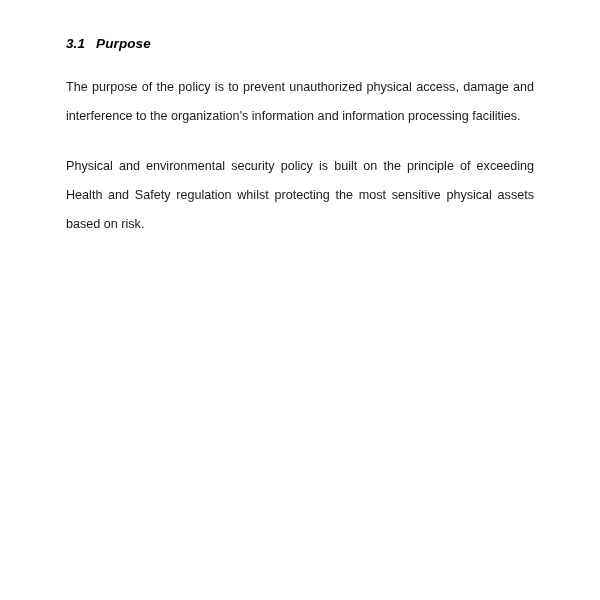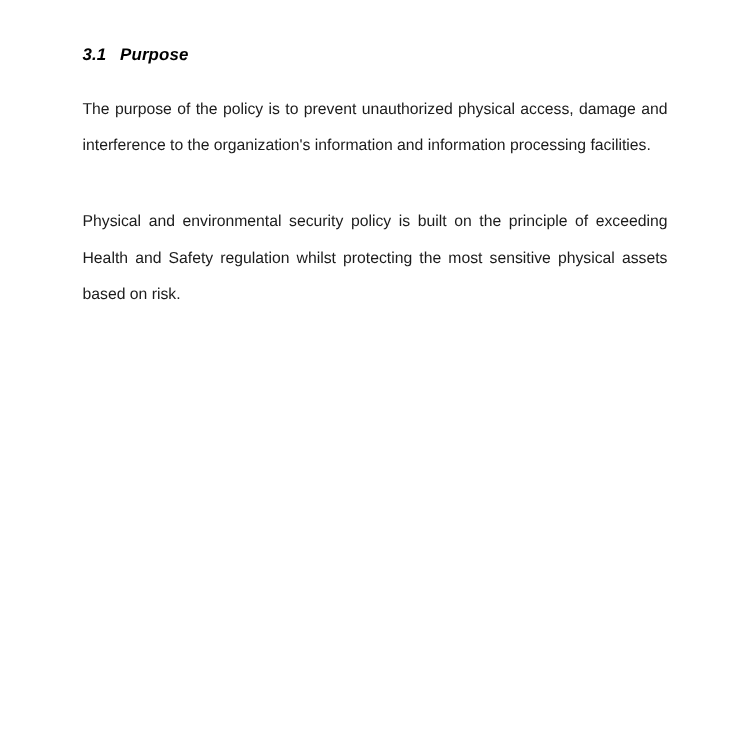--- a/index.html
+++ b/index.html
@@ -60,21 +60,21 @@
     text-align: left;
   }
 
   
   .blk-h-purpose   { margin-top: 36px; font-style: italic; }
   .blk-p-purpose   { margin-top: 21px; }
   .blk-h-scope     { margin-top: 28px; }
   .blk-p-scope     { margin-top: 21px; }
   .blk-p-scope-2   { margin-top: 15px; }
   .blk-h-principle { margin-top: 29px; }
-  .blk-p-principle { margin-top: 32px; }
+  .blk-p-principle { margin-top: 21px; }
 </style>
 </head>
 <body>
 
 <div class="page">
   <div class="content">
 
     <div class="section-heading blk-h-purpose">
       <span class="num">3.1</span><span class="ttl">Purpose</span>
     </div>

